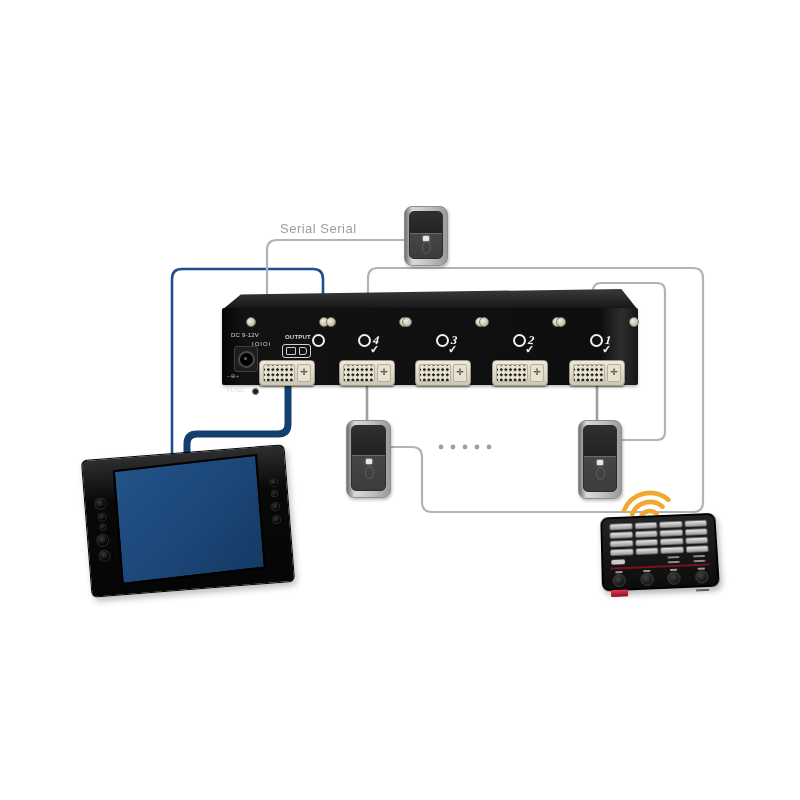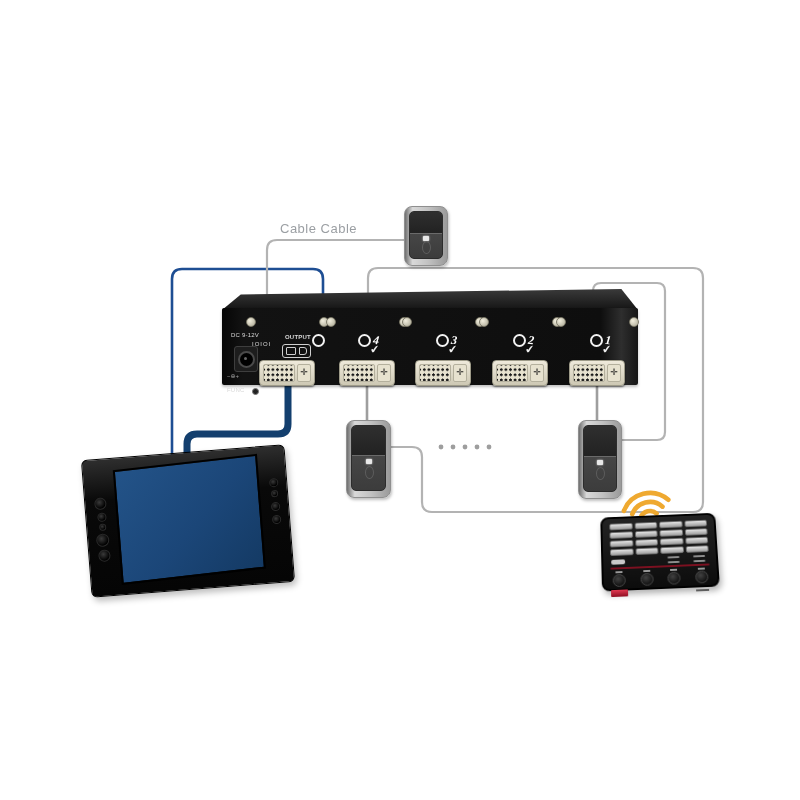--- a/index.html
+++ b/index.html
@@ -118,21 +118,21 @@
     <circle cx="489" cy="447" r="2.4"></circle>
   </g>
 
   <g fill="none" stroke="#efa930" stroke-width="4.6" stroke-linecap="round" transform="rotate(-14 650 521)">
     <path d="M 641.8 515.3 A 10 10 0 0 1 658.2 515.3"></path>
     <path d="M 634.4 510.1 A 19 19 0 0 1 665.6 510.1"></path>
     <path d="M 627.1 504.9 A 28 28 0 0 1 672.9 504.9"></path>
   </g>
 </svg>
 
-<div class="abs serial-label">Cable Cable</div>
+<div class="abs serial-label">Serial Serial</div>
 
 <div class="abs sw-top"></div>
 <div class="abs sw-face">
 
   <div class="tinytext" style="left:9px;top:24px;">DC 9-12V</div>
   <div class="dc-jack">
     <div class="hole"></div>
     <div class="pin"></div>
   </div>
   <div class="polarity">−⊕+</div>

